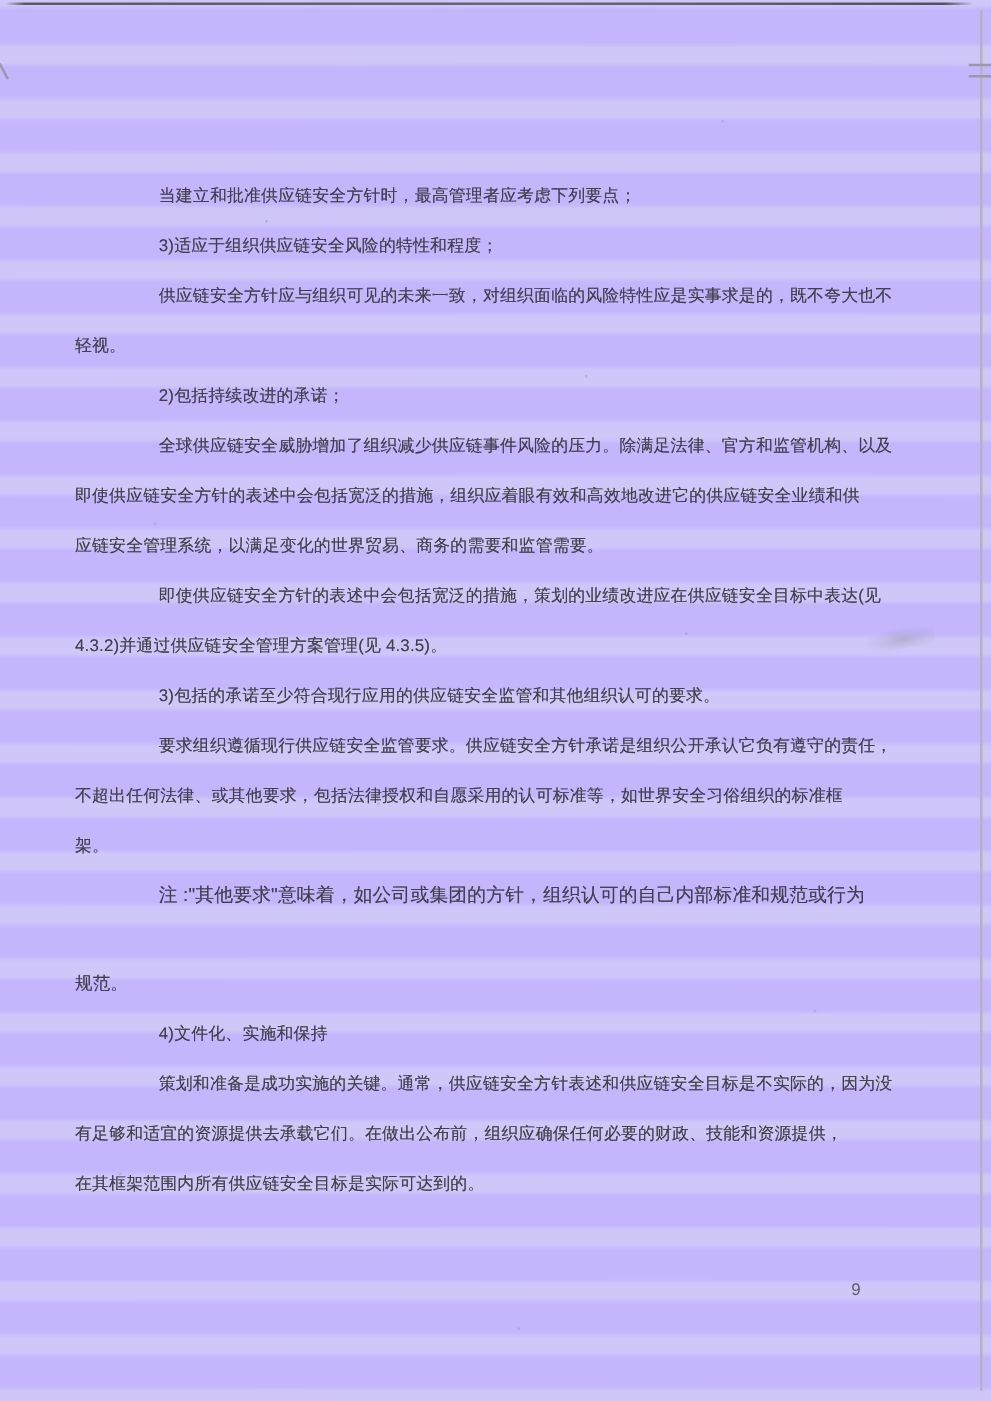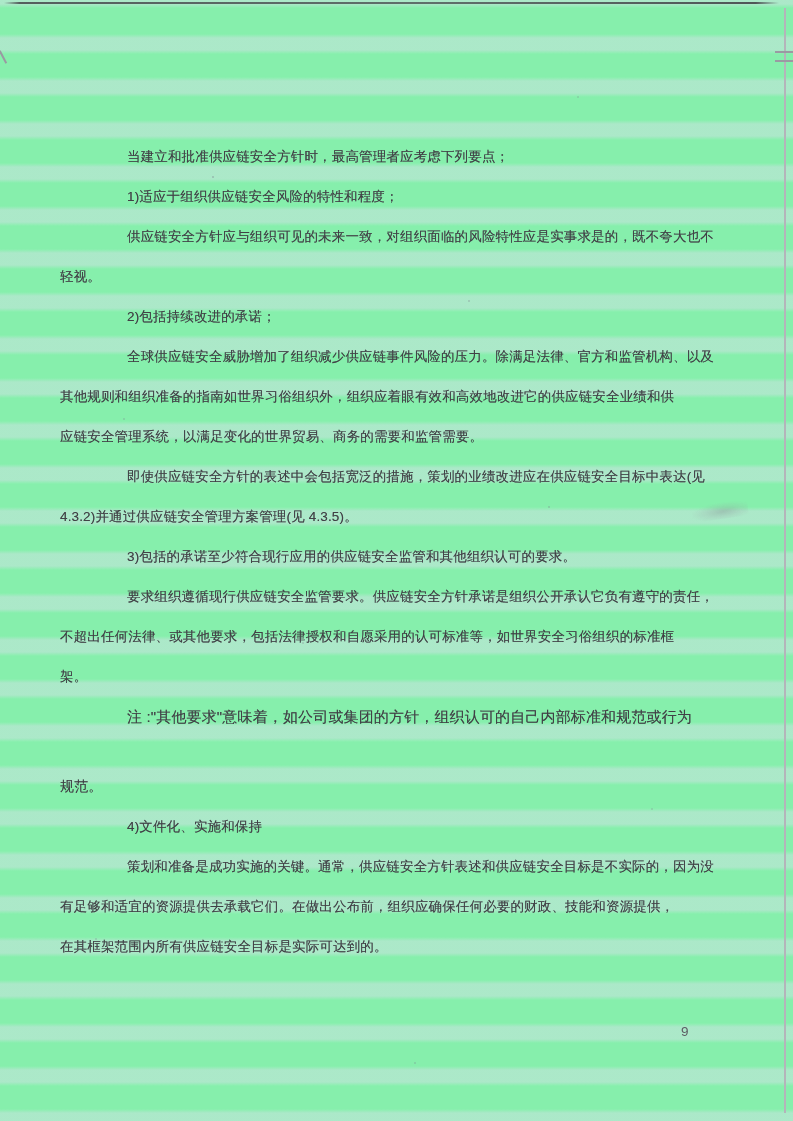--- a/index.html
+++ b/index.html
@@ -6,21 +6,21 @@
     margin: 0;
     padding: 0;
     background: #e8e8ea;
     font-family: "Liberation Sans", "DejaVu Sans", sans-serif;
   }
   .page {
     position: relative;
     width: 793px;
     height: 1121px;
     margin: 0 auto;
-    background-color: #86efac;
+    background-color: #c4b5fd;
     overflow: hidden;
   }
   
   .scan-bands {
     position: absolute;
     inset: 0;
     background-image: repeating-linear-gradient(
       180deg,
       rgba(255,255,255,0) 0px,
       rgba(255,255,255,0) 22px,
@@ -131,26 +131,26 @@
   <div class="speckles"></div>
   <div class="top-edge-line"></div>
   <div class="right-edge-line"></div>
   <div class="right-tick-1"></div>
   <div class="right-tick-2"></div>
   <div class="left-tick"></div>
   <div class="smudge"></div>
 
   <div class="doc-body">
     <div class="doc-line indent">当建立和批准供应链安全方针时，最高管理者应考虑下列要点；</div>
-    <div class="doc-line indent">1)适应于组织供应链安全风险的特性和程度；</div>
+    <div class="doc-line indent">3)适应于组织供应链安全风险的特性和程度；</div>
     <div class="doc-line indent">供应链安全方针应与组织可见的未来一致，对组织面临的风险特性应是实事求是的，既不夸大也不</div>
     <div class="doc-line">轻视。</div>
     <div class="doc-line indent">2)包括持续改进的承诺；</div>
     <div class="doc-line indent">全球供应链安全威胁增加了组织减少供应链事件风险的压力。除满足法律、官方和监管机构、以及</div>
-    <div class="doc-line">其他规则和组织准备的指南如世界习俗组织外，组织应着眼有效和高效地改进它的供应链安全业绩和供</div>
+    <div class="doc-line">即使供应链安全方针的表述中会包括宽泛的措施，组织应着眼有效和高效地改进它的供应链安全业绩和供</div>
     <div class="doc-line">应链安全管理系统，以满足变化的世界贸易、商务的需要和监管需要。</div>
     <div class="doc-line indent">即使供应链安全方针的表述中会包括宽泛的措施，策划的业绩改进应在供应链安全目标中表达(见</div>
     <div class="doc-line">4.3.2)并通过供应链安全管理方案管理(见 4.3.5)。</div>
     <div class="doc-line indent">3)包括的承诺至少符合现行应用的供应链安全监管和其他组织认可的要求。</div>
     <div class="doc-line indent">要求组织遵循现行供应链安全监管要求。供应链安全方针承诺是组织公开承认它负有遵守的责任，</div>
     <div class="doc-line">不超出任何法律、或其他要求，包括法律授权和自愿采用的认可标准等，如世界安全习俗组织的标准框</div>
     <div class="doc-line">架。</div>
     <div class="doc-line indent note">注 :"其他要求"意味着，如公司或集团的方针，组织认可的自己内部标准和规范或行为</div>
     <div class="doc-line note2">规范。</div>
     <div class="doc-line indent">4)文件化、实施和保持</div>

